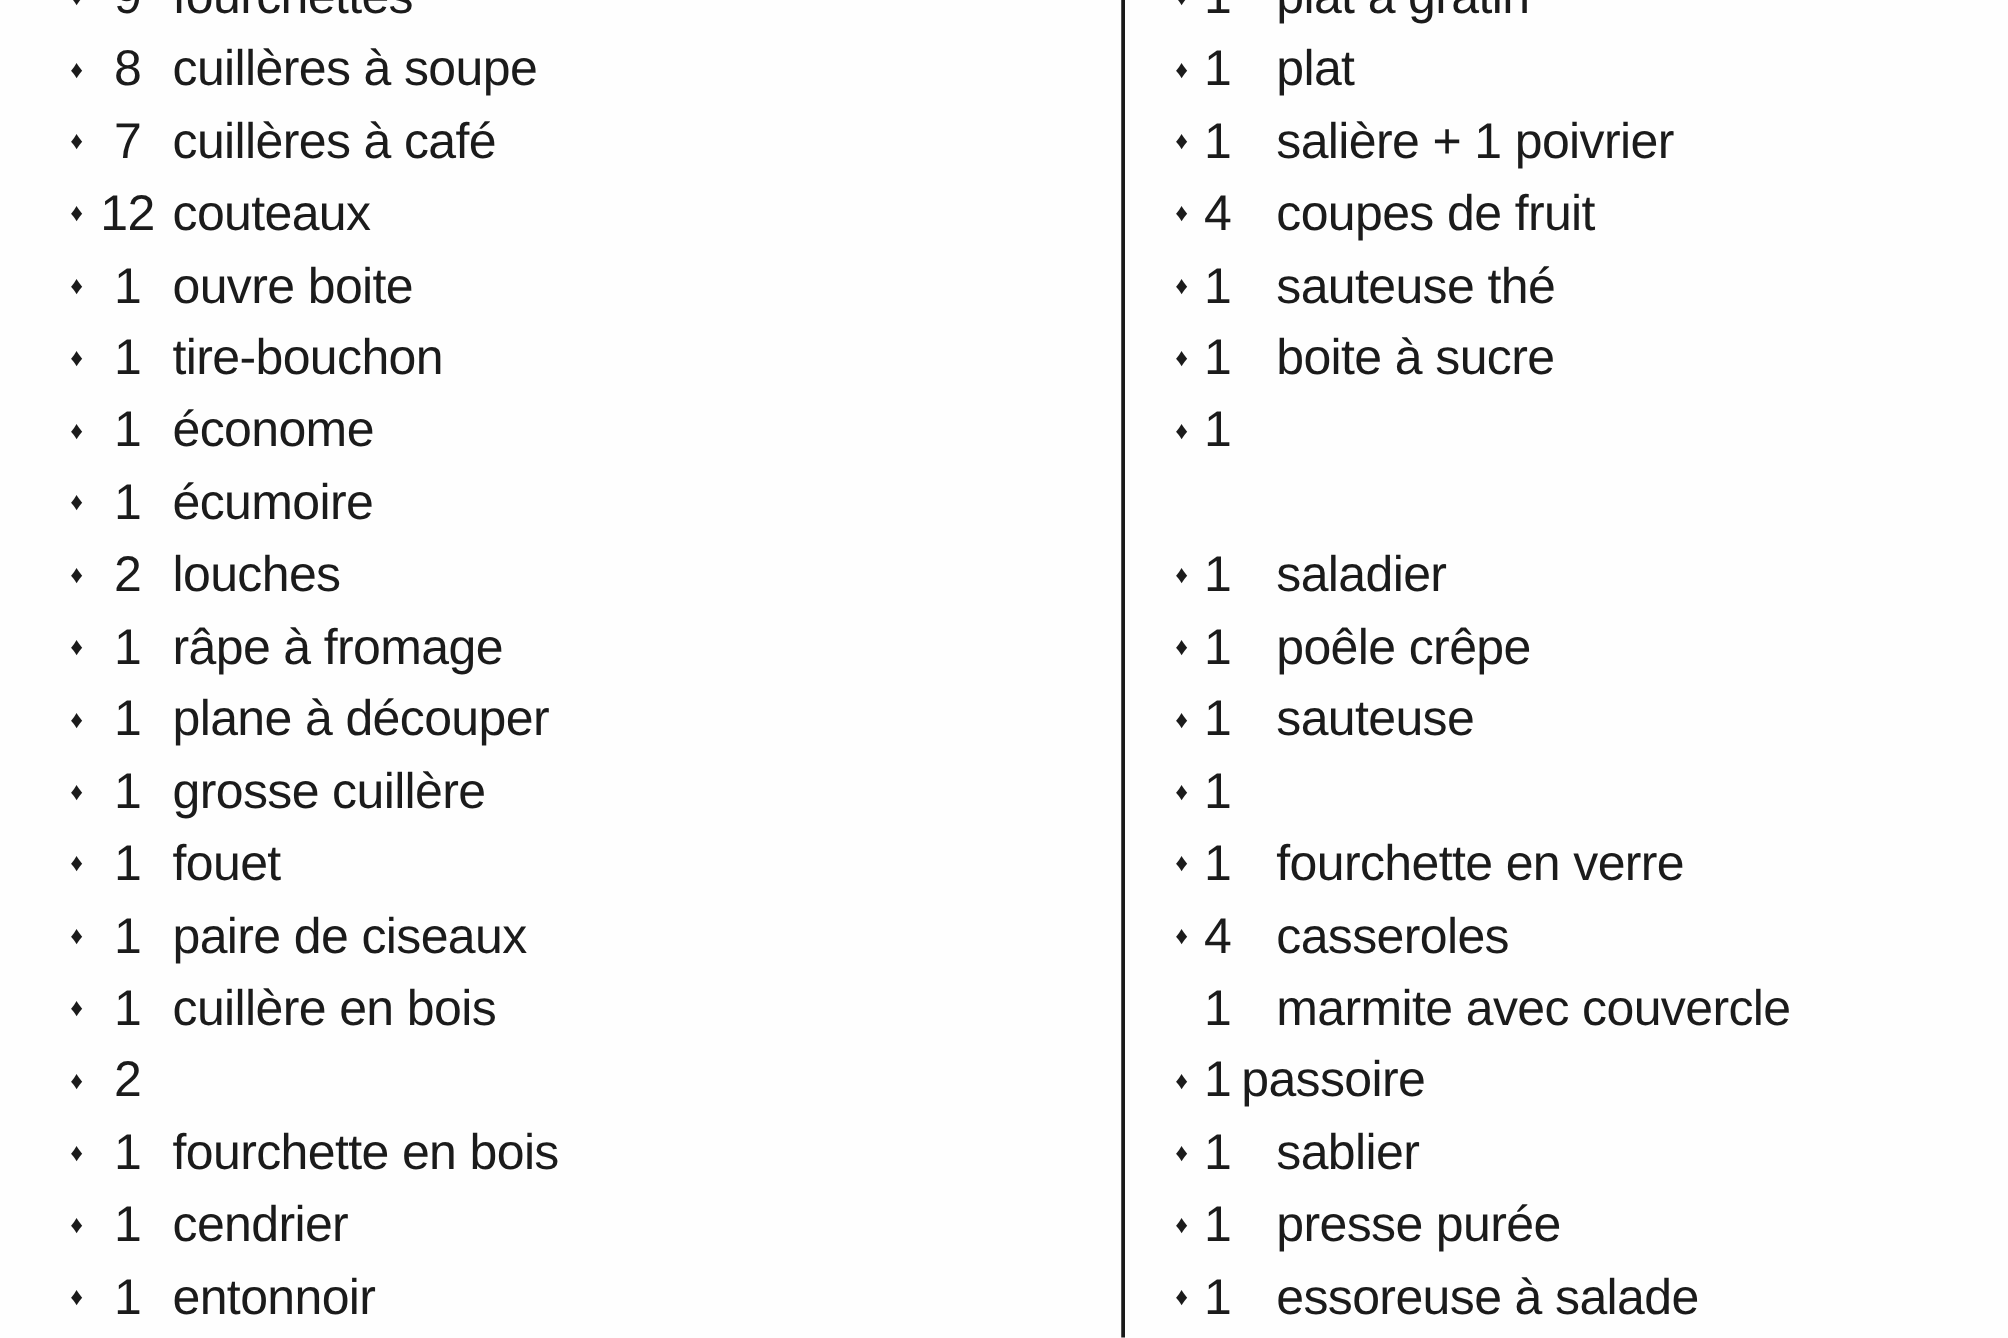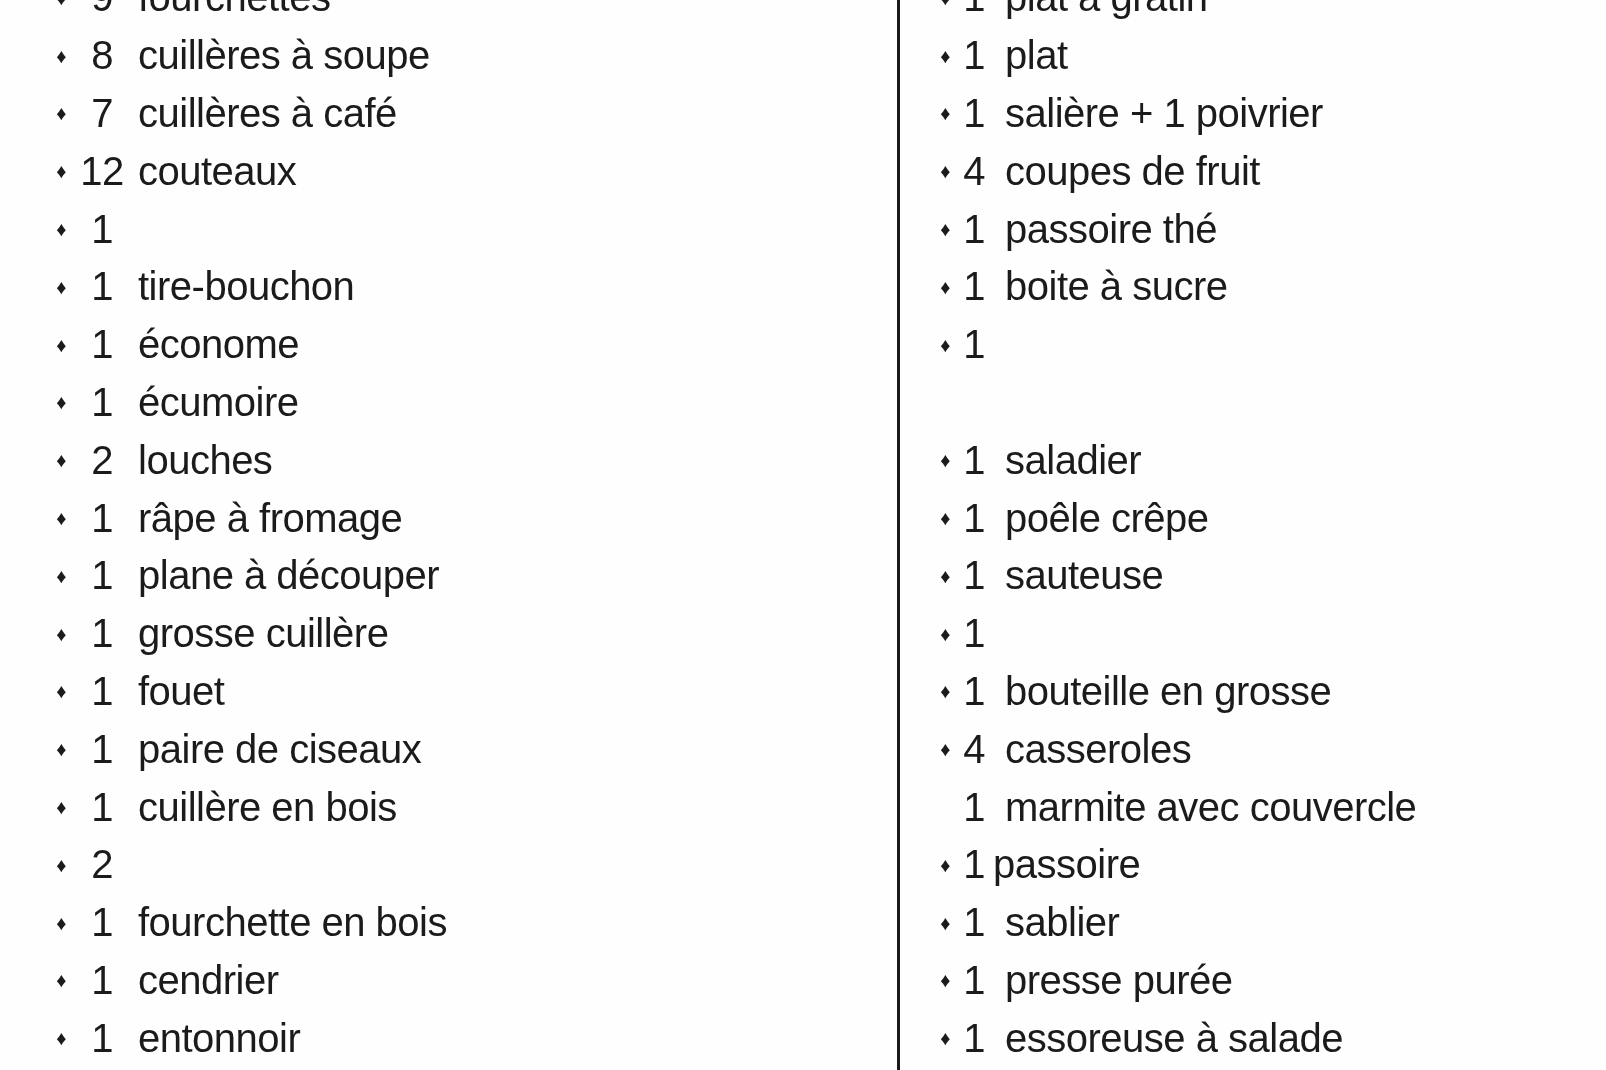--- a/index.html
+++ b/index.html
@@ -52,21 +52,21 @@
     flex: 0 0 auto;
   }
   .qty {
     text-align: center;
     flex: 0 0 auto;
   }
   .col-left  .qty { width: 54px; }
   .col-right .qty { width: 30px; }
   .label { flex: 0 0 auto; text-align: right; }
   .col-left  .label { margin-left: 9px;  }
-  .col-right .label { margin-left: 16px; }
+  .col-right .label { margin-left: 32px; }
   .row.tight .label { margin-left: 4px;  }
   .row.no-bullet .bullet { visibility: hidden; }
   .row.blank .bullet { visibility: hidden; }
 </style>
 </head>
 <body>
 
 <div class="page" style="background: rgb(254, 254, 254); color: rgb(27, 27, 27);">
   <div class="col col-left" id="left-col">
       <div class="row">
@@ -85,20 +85,21 @@
     <span class="label">cuillères à café</span>
   </div>
       <div class="row">
     <span class="bullet">♦</span>
     <span class="qty">12</span>
     <span class="label">couteaux</span>
   </div>
       <div class="row">
     <span class="bullet">♦</span>
     <span class="qty">1</span>
+    <span class="label">ouvre boite</span>
   </div>
       <div class="row">
     <span class="bullet">♦</span>
     <span class="qty">1</span>
     <span class="label">tire-bouchon</span>
   </div>
       <div class="row">
     <span class="bullet">♦</span>
     <span class="qty">1</span>
     <span class="label">économe</span>
@@ -181,21 +182,21 @@
     <span class="label">salière + 1 poivrier</span>
   </div>
       <div class="row">
     <span class="bullet">♦</span>
     <span class="qty">4</span>
     <span class="label">coupes de fruit</span>
   </div>
       <div class="row">
     <span class="bullet">♦</span>
     <span class="qty">1</span>
-    <span class="label">passoire thé</span>
+    <span class="label">sauteuse thé</span>
   </div>
       <div class="row">
     <span class="bullet">♦</span>
     <span class="qty">1</span>
     <span class="label">boite à sucre</span>
   </div>
       <div class="row">
     <span class="bullet">♦</span>
     <span class="qty">1</span>
   </div>
@@ -219,21 +220,21 @@
     <span class="qty">1</span>
     <span class="label">sauteuse</span>
   </div>
       <div class="row">
     <span class="bullet">♦</span>
     <span class="qty">1</span>
   </div>
       <div class="row">
     <span class="bullet">♦</span>
     <span class="qty">1</span>
-    <span class="label">bouteille en grosse</span>
+    <span class="label">fourchette en verre</span>
   </div>
       <div class="row">
     <span class="bullet">♦</span>
     <span class="qty">4</span>
     <span class="label">casseroles</span>
   </div>
       <div class="row no-bullet">
     <span class="bullet">♦</span>
     <span class="qty">1</span>
     <span class="label">marmite avec couvercle</span>

